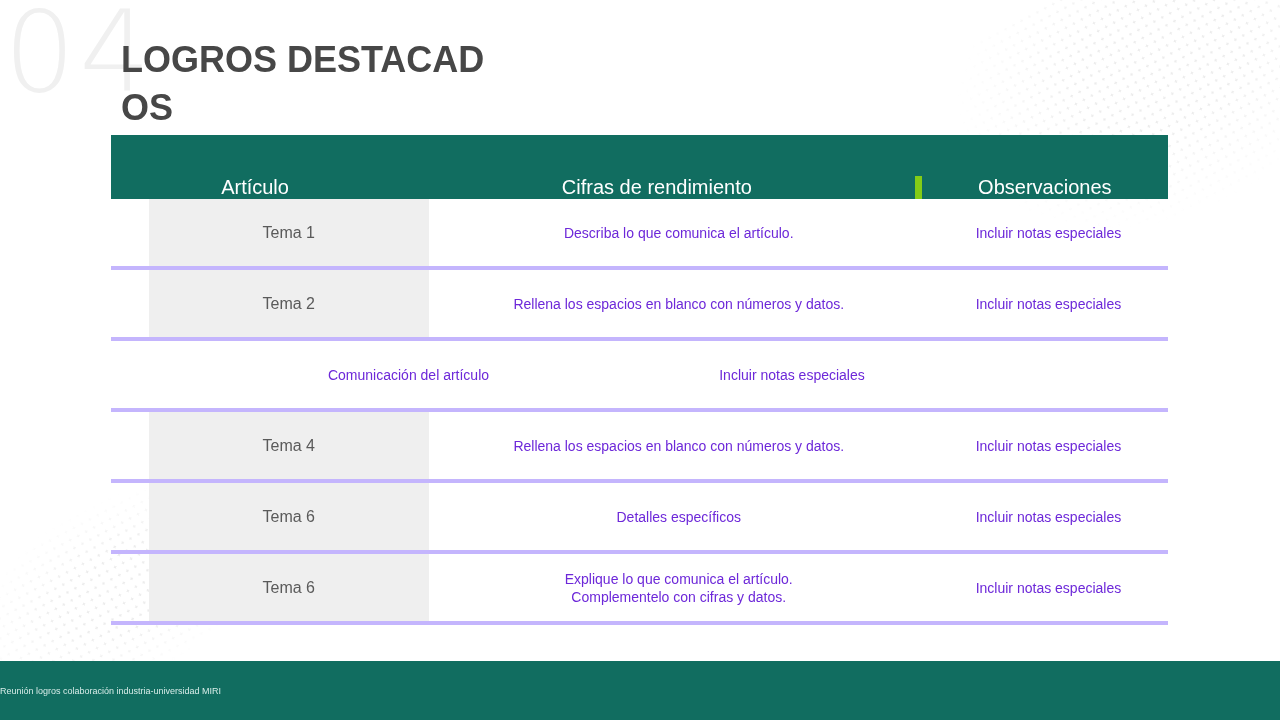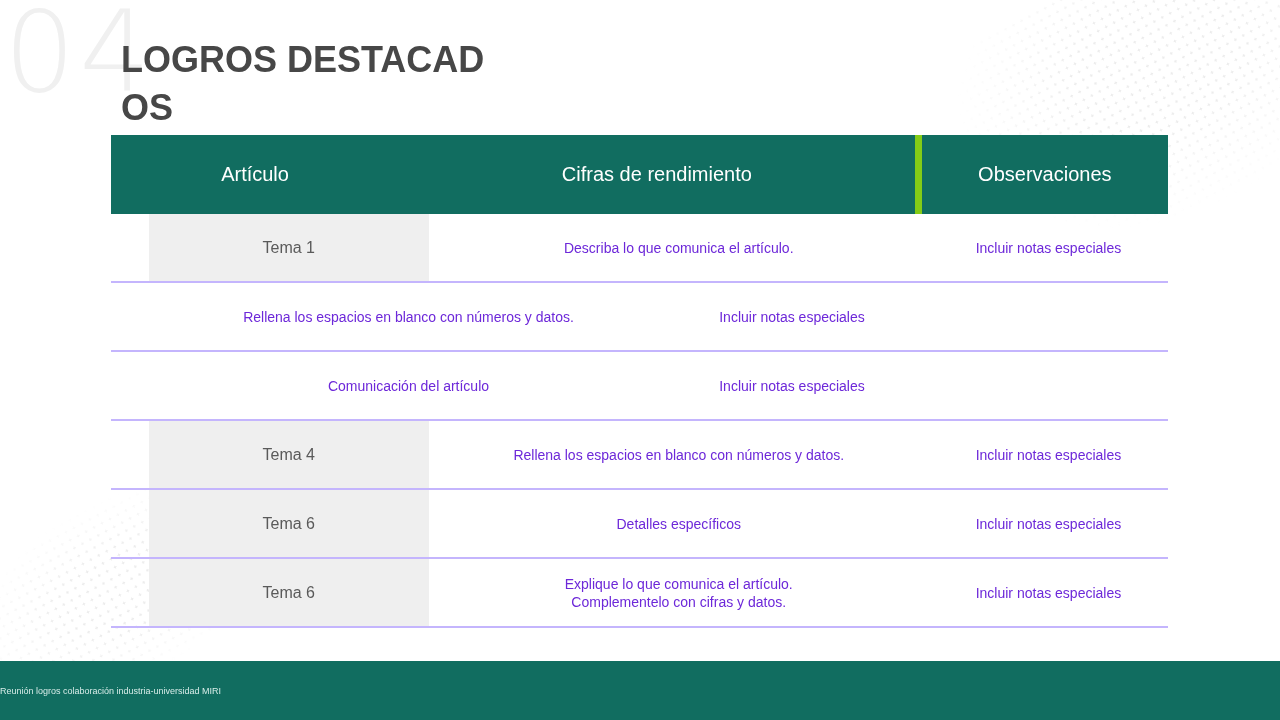--- a/index.html
+++ b/index.html
@@ -33,32 +33,32 @@
   }
   .title {
     position:absolute; left:121px; top:36px; width:380px;
     font-size:36px; font-weight:700; color:#474747; line-height:48px;
     word-break:break-all;
   }
   .table {
     position:absolute; left:111px; top:135px; width:1057px;
   }
   .thead {
-    display:flex; height:79px; background:#116d60; color:#ffffff;
+    display:flex; height:64px; background:#116d60; color:#ffffff;align-items:flex-end;
   }
   .th {
     display:flex; align-items:center; justify-content:center;
     font-size:20px;
   }
   .col1 { width:290px; }
   .col2 { width:519px; }
   .col3 { width:248px; }
   .th.col2 { border-right:7px solid #84cc16; }
   .row {
-    display:flex; height:67px; border-bottom:2px solid #c4b5fd;padding-left:38px;
+    display:flex; height:67px; border-bottom:4px solid #c4b5fd;padding-left:38px;
   }
   .cell {
     display:flex; align-items:center; justify-content:center; text-align:center;
     color:#6d28d9; font-size:14px;
   }
   .cell.col1 { background:#efefef; font-size:16px; color:#5a5a5a; }
   .cell.col2 { white-space:pre-line; line-height:18px; }
   .footer {
     position:absolute; left:0; top:661px; width:1280px; height:59px;
     background:#116d60; display:flex; align-items:center; 
@@ -80,20 +80,21 @@
     <div class="th col2">Cifras de rendimiento</div>
     <div class="th col3">Observaciones</div>
   </div>
 
   <div class="row">
     <div class="cell col1">Tema 1</div>
     <div class="cell col2">Describa lo que comunica el artículo.</div>
     <div class="cell col3">Incluir notas especiales</div>
   </div>
   <div class="row">
+    <div class="cell col1">Tema 2</div>
     <div class="cell col2">Rellena los espacios en blanco con números y datos.</div>
     <div class="cell col3">Incluir notas especiales</div>
   </div>
   <div class="row">
     <div class="cell col2">Comunicación del artículo</div>
     <div class="cell col3">Incluir notas especiales</div>
   </div>
   <div class="row">
     <div class="cell col1">Tema 4</div>
     <div class="cell col2">Rellena los espacios en blanco con números y datos.</div>

